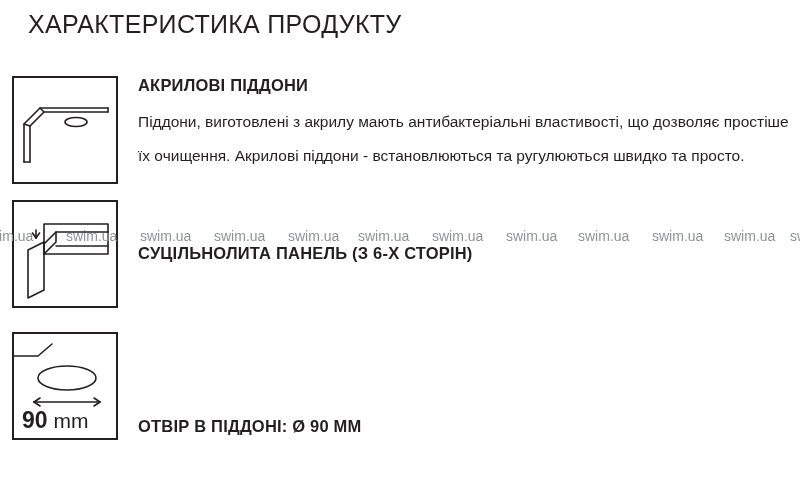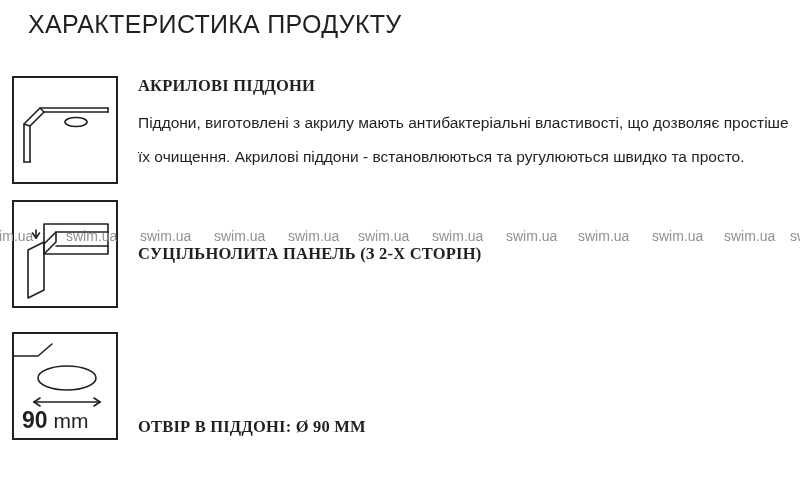--- a/index.html
+++ b/index.html
@@ -57,21 +57,20 @@
     left: 126px;
   }
 
   .feat-title {
     font-size: 16.5px;
     font-weight: bold;
     color: #231f20;
     letter-spacing: 0.2px;
     white-space: nowrap;
     margin: 0;
-    font-family: Liberation Serif, serif;
   }
 
   .feat-desc {
     font-size: 15.5px;
     line-height: 34px;
     color: #231f20;
     margin: 0;
     width: 660px;
   }
 
@@ -160,21 +159,21 @@
           <path d="M30 52 L94 52 L94 44 L42 44"></path>
           <path d="M94 30 L94 44"></path>
           <path d="M14 48 L14 96 L30 88 L30 40 Z"></path>
           <path d="M22 36 L22 28"></path>
           <path d="M22 36 L18.5 31"></path>
           <path d="M22 36 L25.5 31"></path>
         </g>
       </svg>
     </div>
     <div class="row-text">
-      <p class="feat-title">СУЦІЛЬНОЛИТА ПАНЕЛЬ (З 2-Х СТОРІН)</p>
+      <p class="feat-title">СУЦІЛЬНОЛИТА ПАНЕЛЬ (З 6-Х СТОРІН)</p>
     </div>
   </div>
 
   <div class="feature-row" id="row-3">
     <div class="icon-box">
       <svg width="102" height="104" viewBox="0 0 102 104">
         <g fill="none" stroke="#231f20" stroke-width="1.6" stroke-linejoin="round" stroke-linecap="round">
           <path d="M0 22 L24 22 L38 10"></path>
           <ellipse cx="53" cy="44" rx="29" ry="12"></ellipse>
           <path d="M20 68 L86 68"></path>

